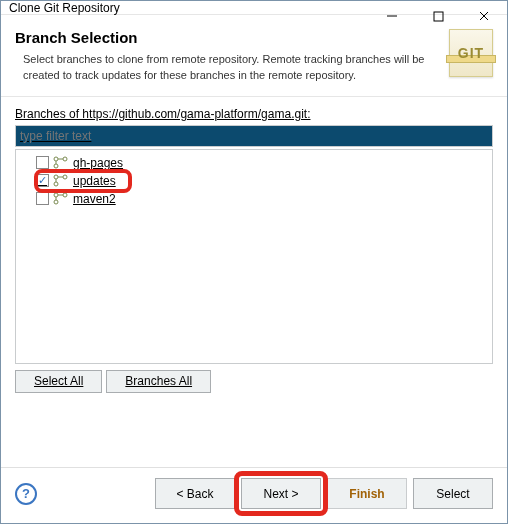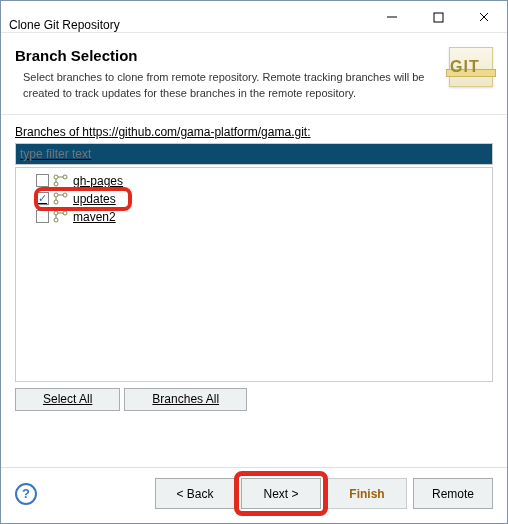--- a/index.html
+++ b/index.html
@@ -15,22 +15,22 @@
   .window {
     border: 1px solid #7b93a9;
     width: 508px;
     height: 524px;
     display: flex;
     flex-direction: column;
     background: #fff;
   }
   .titlebar {
     display: flex;
-    align-items: flex-end;
-    height: 32px;
+    align-items: flex-start;
+    height: 14px;
     background: #fff;
     border-bottom: 1px solid #e6e6e6;
     padding-left: 8px;
   }
   .titlebar-title { flex: 1; color: #000; font-size: 12px; }
   .title-controls { display: flex; }
   .title-btn {
     width: 46px; height: 30px; display: flex;
     align-items: center; justify-content: center;
     font-family: "Segoe MDL2 Assets", Arial, sans-serif;
@@ -39,25 +39,25 @@
   .title-btn svg { stroke: #000; }
   .header-area {
     display: flex;
     padding: 14px 14px 12px 14px;
     border-bottom: 1px solid #e6e6e6;
   }
   .header-text { flex: 1; }
   .header-heading { font-size: 15px; font-weight: bold; margin-bottom: 6px; }
   .header-desc { font-size: 11px; color: #333; line-height: 1.45; padding-left: 8px; }
   .git-badge {
-    width: 44px; height: 40px;
+    width: 44px; height: 48px;
     border: 1px solid #d6cc8e;
     background: linear-gradient(#faf7ea,#efe7c8);
-    display:flex;align-items:center;
-    font-weight:bold;font-size:16px;color:#9a8b33;
+    display:flex;align-items:center;justify-content:center;
+    font-weight:bold;font-size:14px;color:#9a8b33;
     letter-spacing:1px; position:relative;
     box-shadow:0 1px 2px rgba(0,0,0,.15);
   }
   .git-badge::after{
     content:"";position:absolute;left:-4px;right:-4px;top:55%;
     height:6px;background:#efd98a;border:1px solid #c8b664;
   }
   .git-badge span{position:relative;z-index:1;}
   .content {
     padding: 10px 14px 0 14px;
@@ -115,21 +115,21 @@
     pointer-events: none;
   }
   .hl-master { left: 18px; top: 19px; width: 98px; height: 24px; }
   .sel-btns { margin-top: 6px; display: flex; gap: 4px; }
   .btn {
     font-family: inherit;
     font-size: 12px;
     background: #eef1f2;
     border: 1px solid #a9adb0;
     height: 23px;
-    padding: 0 27px;
+    padding: 0 18px;
     color: #000;
     cursor: default;
   }
   .btn:disabled { color: #a6a8aa; border-color:#c9ccce; }
   .footer {
     border-top: 1px solid #e0e0e0;
     padding: 10px 14px 14px 14px;
     display: flex;
     align-items: center;
     gap: 6px;
@@ -246,16 +246,16 @@
   </div>
 
   <div class="footer">
     <div class="help-icon">?</div>
     <button class="wiz-btn">&lt; Back</button>
     <span class="next-wrap">
       <button class="wiz-btn">Next &gt;</button>
       <span class="hl-next"></span>
     </span>
     <button class="wiz-btn" disabled="">Finish</button>
-    <button class="wiz-btn">Remote</button>
+    <button class="wiz-btn">Select</button>
   </div>
 
 </div>
 
 </body></html>

